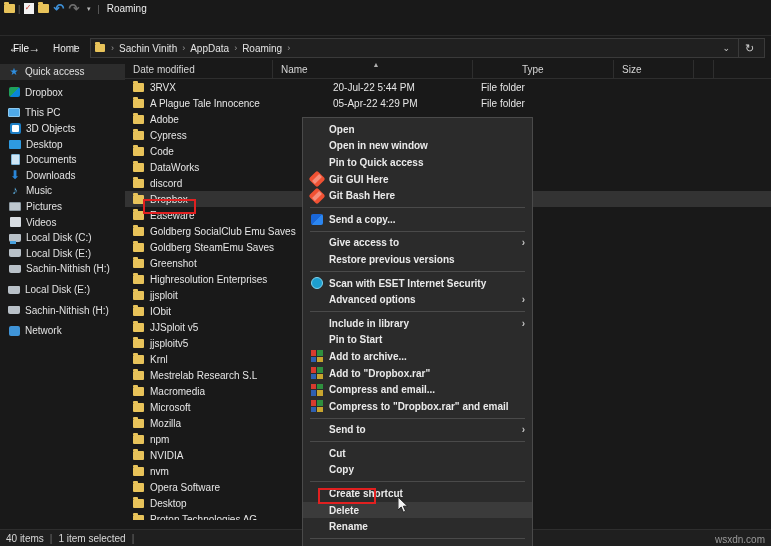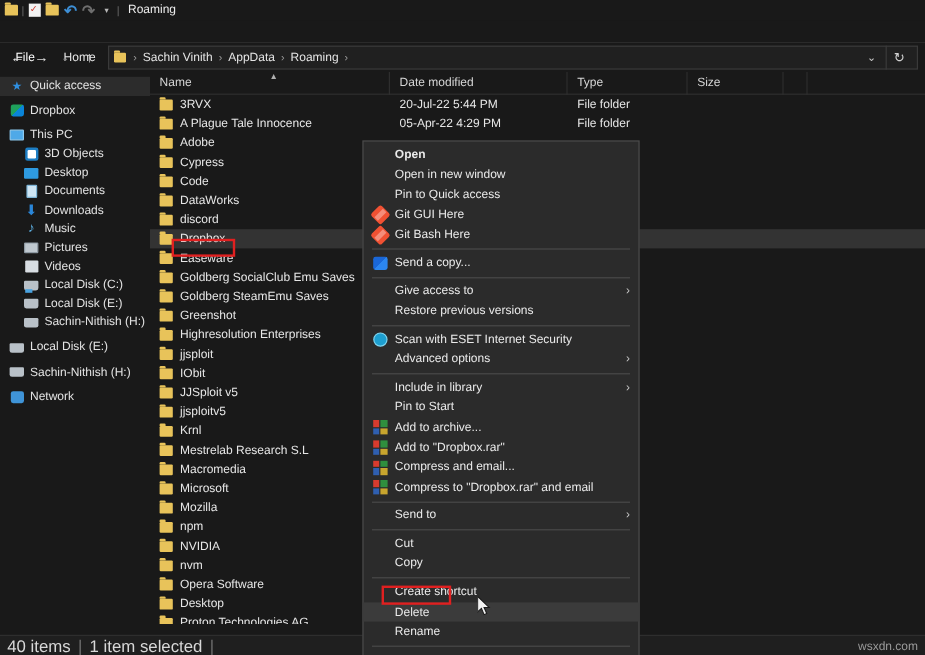--- a/index.html
+++ b/index.html
@@ -64,21 +64,21 @@
   
   .main { display:flex; height:460px; }
 
   
   .sidebar { width:125px; background:#191919; padding-top:4px; overflow:hidden; }
   .nav-item {
     height:15.6px; display:flex; align-items:center; gap:5px; font-size:10px;
     color:#e2e2e2; padding-left:8px; white-space:nowrap;
   }
   .nav-item.sel { background:#2c2c2c; }
-  .nav-item.lvl1 { padding-left:20px; }
+  .nav-item.lvl1 { padding-left:9px; }
   .nav-ico { width:12px; height:12px; flex:none; display:flex; align-items:center; justify-content:center; font-size:9px; }
   .nav-gap { height:5px; }
 
   
   .ic-star { color:#2f8fe0; font-size:10px; }
   .ic-dropbox { width:11px;height:10px; background:
       linear-gradient(135deg,#1fa05c 0 50%, #0a84d8 50% 100%); border-radius:2px;}
   .ic-pc { width:12px;height:9px; background:#4fa9e8; border:1px solid #8cc9f0; border-radius:1px;}
   .ic-3d { width:11px;height:11px;background:#1d7ec4;border-radius:2px;position:relative;}
   .ic-3d:after{content:"";position:absolute;inset:2px;background:#ffffff;border-radius:1px;}
@@ -95,21 +95,21 @@
   
   .filelist { flex:1; background:#191919; position:relative; overflow:hidden; }
   .col-head {
     height:19px; display:flex; align-items:center; border-bottom:1px solid #2e2e2e;
     font-size:10px; color:#d6d6d6;
   }
   .col { padding-left:8px; height:19px; display:flex; align-items:center;
          border-right:1px solid #2e2e2e; position:relative; }
   .col.name { width:200px; }
   .col.date { width:148px; }
-  .col.type { width:100px; }
+  .col.type { width:100px;margin-left:41px; }
   .col.size { width:80px; }
   .col.extra { width:20px; }
   .sort-caret { position:absolute; left:50%; top:1px; color:#b0b0b0; font-size:7px; }
 
   .rows { position:relative; }
   .frow { height:16px; display:flex; align-items:center; font-size:10px; color:#e6e6e6; }
   .frow.sel { background:#333333; }
   .fname { width:200px; display:flex; align-items:center; gap:6px; padding-left:8px; white-space:nowrap; }
   .ffolder { width:11px; height:9px; background:#e8c35a; border-radius:1px; flex:none; position:relative; }
   .ffolder:before { content:""; position:absolute; top:-2px; left:0; width:5px; height:2px; background:#e8c35a; border-radius:1px 1px 0 0; }
@@ -121,21 +121,21 @@
     position:absolute; left:143px; top:199px; width:53px; height:15px;
     border:2px solid #e02020; pointer-events:none; z-index:30;
   }
 
   
   .ctxmenu {
     position:absolute; left:302px; top:117px; width:231px;
     background:#2b2b2b; border:1px solid #4a4a4a; z-index:20;
     padding:3px 0 0 0; font-size:10px; color:#eaeaea;
   }
-  .ci { height:16.6px; display:flex; align-items:center; padding-left:7px; position:relative; white-space:nowrap; }
+  .ci { height:16.6px; display:flex; align-items:center; padding-left:7px; position:relative; white-space:nowrap;font-weight:bold; }
   .ci.bold { font-weight:bold; }
   .ci.hl { background:#3b3b3b; }
   .ci-ico { width:13px; height:13px; margin-right:6px; flex:none; display:flex; align-items:center; justify-content:center; }
   .ci-ico.blank { }
   .ci-label { flex:1; }
   .ci-arrow { color:#c6c6c6; font-size:10px; padding-right:7px; }
   .csep { height:1px; background:#4a4a4a; margin:3px 7px 3px 7px; }
 
   
   .ic-git { width:12px;height:12px; position:relative; }
@@ -159,21 +159,21 @@
   .cursor {
     position:absolute; left:398px; top:497px; z-index:45;
     width:0; height:0;
   }
   .cursor svg { display:block; }
 
   
   .statusbar {
     position:absolute; left:0; bottom:0; width:771px; height:17px;
     background:#1f1f1f; border-top:1px solid #2e2e2e;
-    display:flex; align-items:center; font-size:14px; color:#d8d8d8; padding-left:6px; gap:6px;
+    display:flex; align-items:center; font-size:10px; color:#d8d8d8; padding-left:6px; gap:6px;
   }
   .sb-sep { color:#6f6f6f; }
   .watermark {
     position:absolute; right:6px; bottom:1px; font-size:10px; color:#9a9a9a; z-index:60;
     font-family:"Liberation Sans", sans-serif;
   }
 </style>
 </head>
 <body>
 
@@ -325,25 +325,25 @@
       <div class="nav-item">
         <span class="nav-ico">
             <i class="ic-net"></i>
           </span>
         <span>Network</span>
       </div>
     </div>
 
     <div class="filelist">
       <div class="col-head">
+        <div class="col date">Date modified</div>
         <div class="col name">
           <span>Name</span>
           <span class="sort-caret">▲</span>
         </div>
-        <div class="col date">Date modified</div>
         <div class="col type">Type</div>
         <div class="col size">Size</div>
         <div class="col extra"></div>
       </div>
       <div class="rows" id="rows">
           <div class="frow">
             <div class="fname">
               <span class="ffolder"></span>
               <span>3RVX</span>
             </div>

